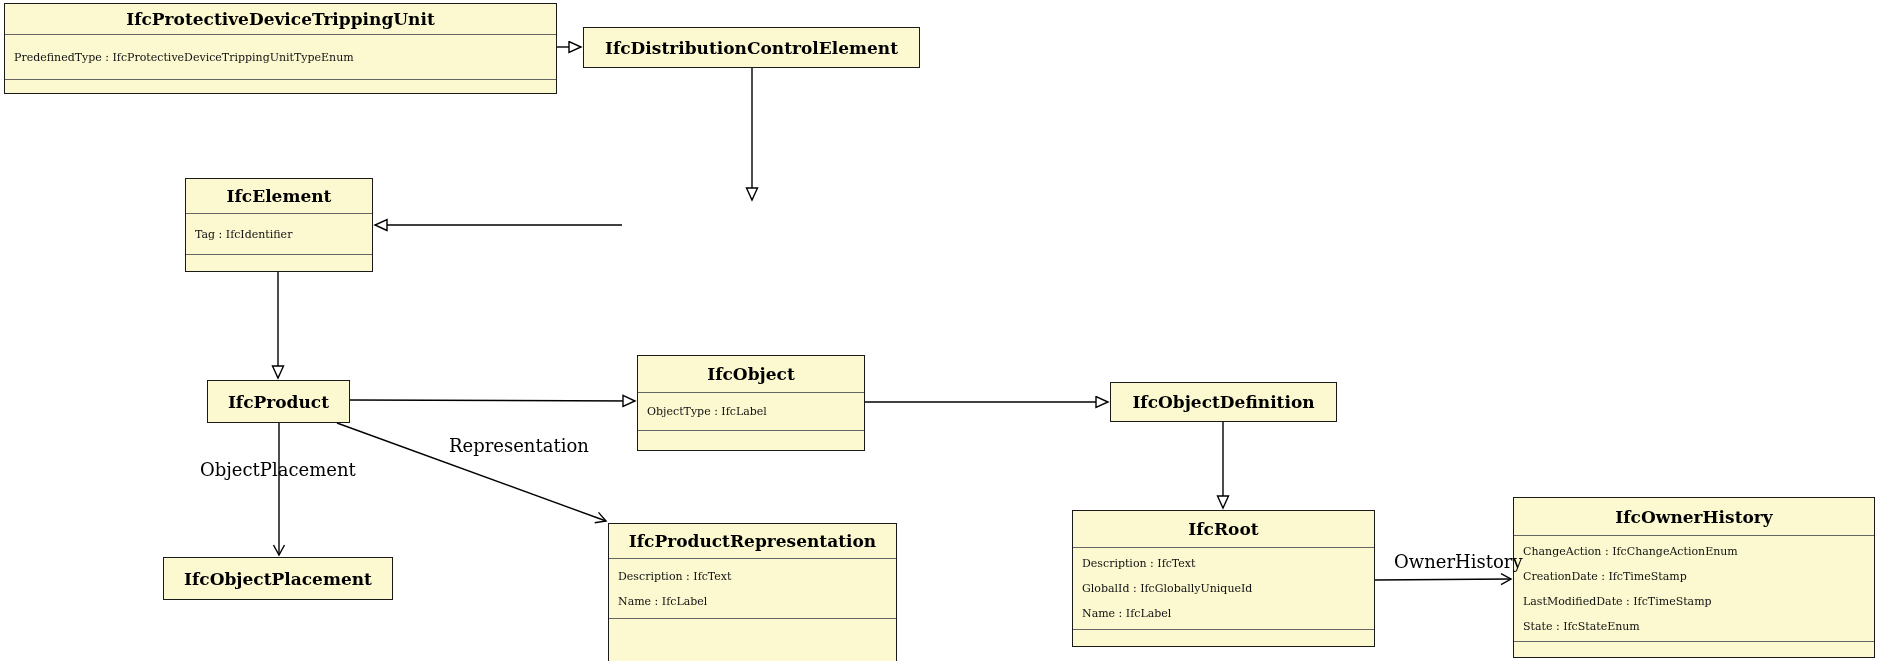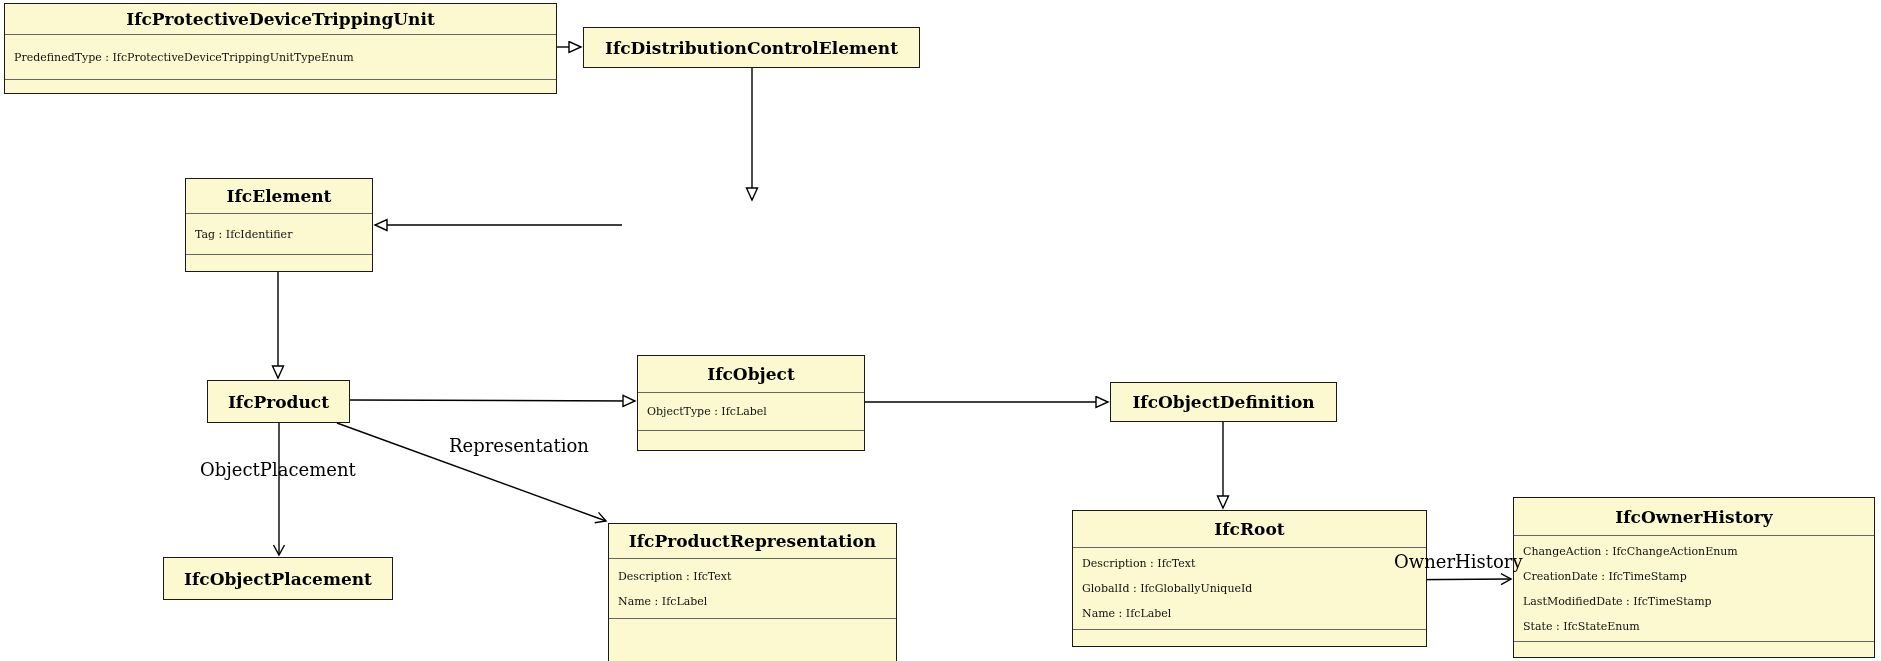--- a/index.html
+++ b/index.html
@@ -116,21 +116,21 @@
 
   <div class="node multi" style="left:608px;top:523px;width:289px;height:140px;">
     <div class="title" style="height:34px">IfcProductRepresentation</div>
     <div class="attrs" style="height:59px">
       <div class="attr">Description : IfcText</div>
       <div class="attr">Name : IfcLabel</div>
     </div>
     <div class="empty"></div>
   </div>
 
-  <div class="node multi" style="left:1072px;top:510px;width:355px;height:137px;">
+  <div class="node multi" style="left:1072px;top:510px;width:303px;height:137px;">
     <div class="title" style="height:36px">IfcRoot</div>
     <div class="attrs" style="height:81px">
       <div class="attr">Description : IfcText</div>
       <div class="attr">GlobalId : IfcGloballyUniqueId</div>
       <div class="attr">Name : IfcLabel</div>
     </div>
     <div class="empty"></div>
   </div>
 
   <div class="node multi" style="left:1513px;top:497px;width:362px;height:161px;">

